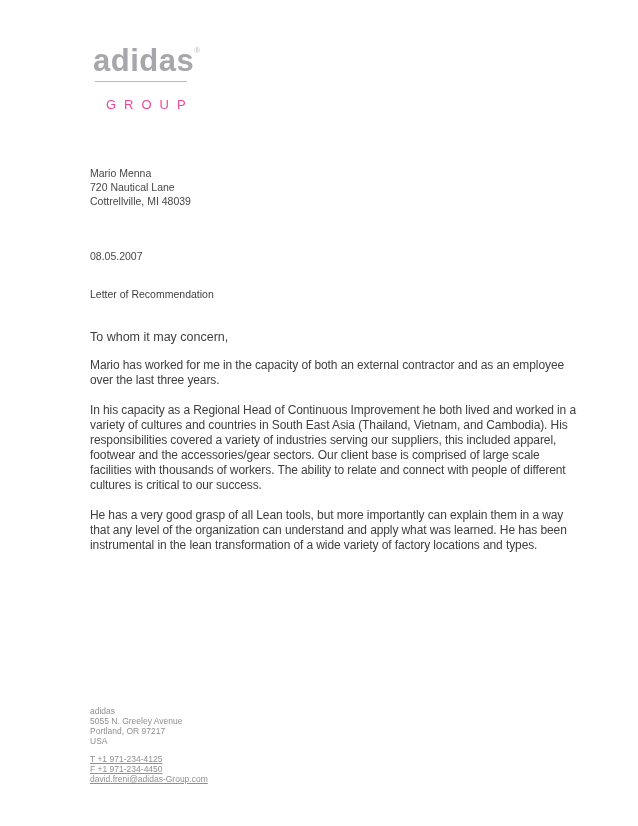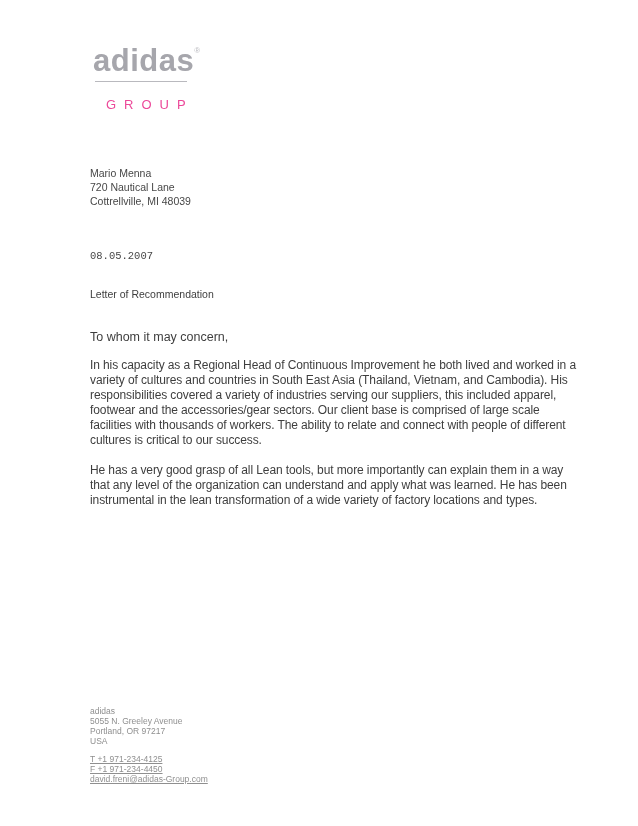--- a/index.html
+++ b/index.html
@@ -57,21 +57,20 @@
     font-size: 10.5px;
     line-height: 14px;
     color: #474747;
   }
   .date {
     position: absolute;
     top: 250px;
     left: 90px;
     font-size: 10.5px;
     color: #474747;
-    font-family: Liberation Mono, monospace;
   }
   .subject {
     position: absolute;
     top: 288px;
     left: 90px;
     font-size: 10.5px;
     font-weight: normal;
     color: #3e3e3e;
   }
 
@@ -130,20 +129,21 @@
     <div>Cottrellville, MI 48039</div>
   </section>
 
   <div class="date">08.05.2007</div>
 
   <div class="subject">Letter of Recommendation</div>
 
   <div class="salutation">To whom it may concern,</div>
 
   <section class="body">
+    <p>Mario has worked for me in the capacity of both an external contractor and as an employee over the last three years.</p>
     <p>In his capacity as a Regional Head of Continuous Improvement he both lived and worked in a variety of cultures and countries in South East Asia (Thailand, Vietnam, and Cambodia).   His responsibilities covered a variety of industries serving our suppliers, this included apparel, footwear and the accessories/gear sectors.  Our client base is comprised of large scale facilities with thousands of workers.  The ability to relate and connect with people of different cultures is critical to our success.</p>
     <p>He has a very good grasp of all Lean tools, but more importantly can explain them in a way that any level of the organization can understand and apply what was learned.   He has been instrumental in the lean transformation of a wide variety of factory locations and types.</p>
   </section>
 
   <footer class="footer">
     <div class="address">
       <div>adidas</div>
       <div>5055 N. Greeley Avenue</div>
       <div>Portland, OR 97217</div>
       <div>USA</div>

